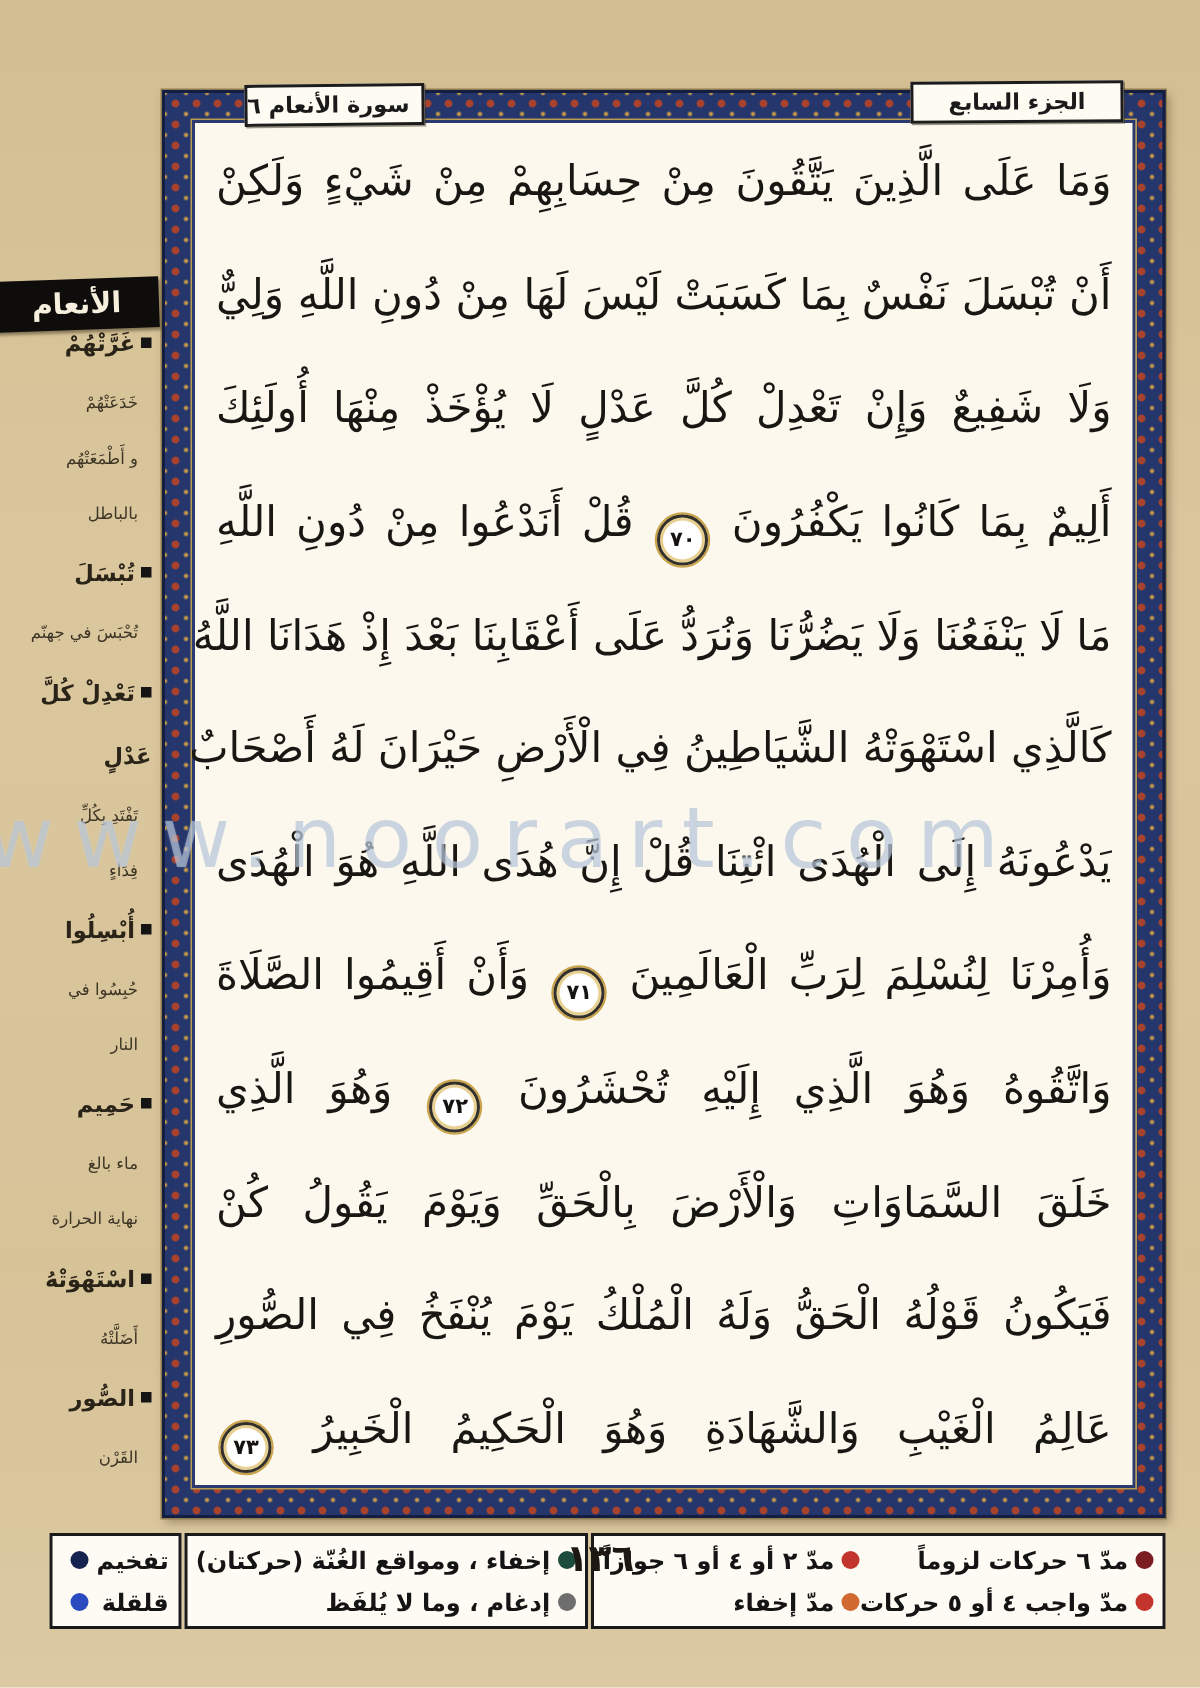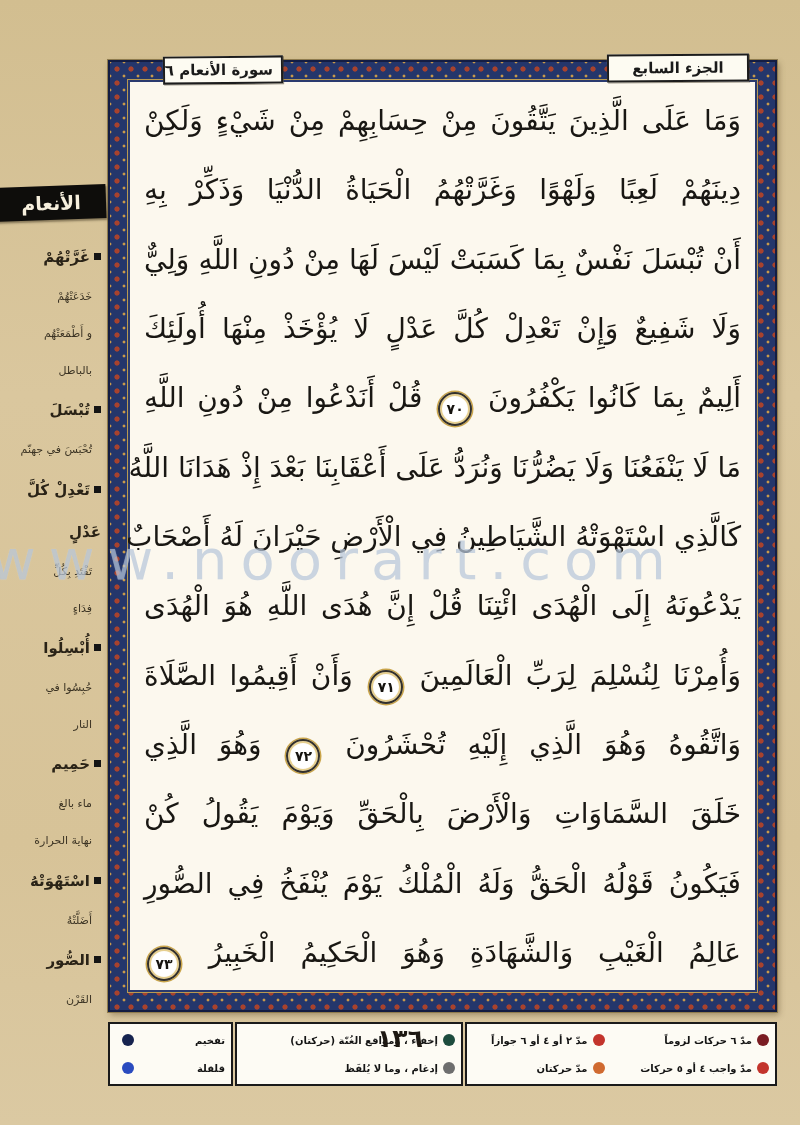--- a/index.html
+++ b/index.html
@@ -52,21 +52,21 @@
   .hdr-juz{left:607px;top:54px;width:122px;transform:rotate(-.4deg);}
   
   .surah-tab{
     position:absolute;left:-4px;top:186px;width:110px;height:34px;z-index:4;
     background:#0e0d0b;color:#f6efdd;display:flex;align-items:center;justify-content:center;
     font-size:19px;font-weight:bold;transform:rotate(-2deg);
     box-shadow:1px 2px 2px rgba(60,50,30,.5);direction:rtl;
   }
   
   .margin-notes{
-    position:absolute;left:2px;top:248px;width:102px;height:758px;z-index:2;
+    position:absolute;left:2px;top:220px;width:102px;height:758px;z-index:2;
     display:flex;flex-direction:column;justify-content:space-between;
     direction:rtl;text-align:right;padding-right:3px;box-sizing:border-box;
   }
   .note{white-space:nowrap;color:#2a2317;}
   .note .bullet{display:inline-block;width:7px;height:7px;background:#141414;margin-left:4px;vertical-align:2px;}
   .note.head{font-size:15px;font-weight:bold;}
   .note.gloss{font-size:11px;font-weight:500;color:#3c3424;padding-right:9px;}
   
   .watermark{
     position:absolute;left:-10px;top:527px;width:830px;z-index:9;pointer-events:none;
@@ -80,42 +80,41 @@
   }
   .legend-box{
     background:#fdfbf4;border:2px solid #1a1a1a;box-sizing:border-box;
     padding:3px 6px;display:grid;align-content:space-around;row-gap:2px;
   }
   .g1{flex:0 0 312px;grid-template-columns:1.25fr 1fr;}
   .g2{flex:0 0 228px;grid-template-columns:1fr;}
   .g3{flex:1;grid-template-columns:1fr;}
   .legend-item{
     display:flex;align-items:center;gap:5px;direction:rtl;
-    font-size:10px;font-weight:bold;color:#141414;white-space:nowrap;
+    font-size:16px;font-weight:bold;color:#141414;white-space:nowrap;
   }
   .g3 .legend-item{flex-direction:row-reverse;justify-content:space-between;padding-left:6px;}
   .legend-item .dot{width:12px;height:12px;border-radius:50%;flex:0 0 auto;}
   
   .page-number{
     position:absolute;left:0;top:1024px;width:100%;text-align:center;z-index:3;
     font-size:25px;font-weight:bold;color:#1d1812;
   }
 </style>
 </head>
 <body>
 
 <div class="hdr-box hdr-surah">سورة الأنعام ٦</div>
 <div class="hdr-box hdr-juz">الجزء السابع</div>
 
 <div class="surah-tab">الأنعام</div>
 
 <div class="frame">
   <div class="text-area">
     <div class="quran-line">وَمَا عَلَى الَّذِينَ يَتَّقُونَ مِنْ حِسَابِهِمْ مِنْ شَيْءٍ وَلَكِنْ</div>
-    <div class="quran-line">دِينَهُمْ لَعِبًا وَلَهْوًا وَغَرَّتْهُمُ الْحَيَاةُ الدُّنْيَا وَذَكِّرْ بِهِ</div>
     <div class="quran-line">أَنْ تُبْسَلَ نَفْسٌ بِمَا كَسَبَتْ لَيْسَ لَهَا مِنْ دُونِ اللَّهِ وَلِيٌّ</div>
     <div class="quran-line">وَلَا شَفِيعٌ وَإِنْ تَعْدِلْ كُلَّ عَدْلٍ لَا يُؤْخَذْ مِنْهَا أُولَئِكَ</div>
     <div class="quran-line">أَلِيمٌ بِمَا كَانُوا يَكْفُرُونَ <span class="ayah-medallion">٧٠</span> قُلْ أَنَدْعُوا مِنْ دُونِ اللَّهِ</div>
     <div class="quran-line">مَا لَا يَنْفَعُنَا وَلَا يَضُرُّنَا وَنُرَدُّ عَلَى أَعْقَابِنَا بَعْدَ إِذْ هَدَانَا اللَّهُ</div>
     <div class="quran-line">كَالَّذِي اسْتَهْوَتْهُ الشَّيَاطِينُ فِي الْأَرْضِ حَيْرَانَ لَهُ أَصْحَابٌ</div>
     <div class="quran-line">يَدْعُونَهُ إِلَى الْهُدَى ائْتِنَا قُلْ إِنَّ هُدَى اللَّهِ هُوَ الْهُدَى</div>
     <div class="quran-line">وَأُمِرْنَا لِنُسْلِمَ لِرَبِّ الْعَالَمِينَ <span class="ayah-medallion">٧١</span> وَأَنْ أَقِيمُوا الصَّلَاةَ</div>
     <div class="quran-line">وَاتَّقُوهُ وَهُوَ الَّذِي إِلَيْهِ تُحْشَرُونَ <span class="ayah-medallion">٧٢</span> وَهُوَ الَّذِي</div>
     <div class="quran-line">خَلَقَ السَّمَاوَاتِ وَالْأَرْضَ بِالْحَقِّ وَيَوْمَ يَقُولُ كُنْ</div>
     <div class="quran-line">فَيَكُونُ قَوْلُهُ الْحَقُّ وَلَهُ الْمُلْكُ يَوْمَ يُنْفَخُ فِي الصُّورِ</div>
@@ -157,21 +156,21 @@
       <div class="legend-item">
         <span class="dot" style="background: rgb(195, 52, 44);"></span>
         <span class="lbl">مدّ ٢ أو ٤ أو ٦ جوازاً</span>
       </div>
       <div class="legend-item">
         <span class="dot" style="background: rgb(195, 52, 44);"></span>
         <span class="lbl">مدّ واجب ٤ أو ٥ حركات</span>
       </div>
       <div class="legend-item">
         <span class="dot" style="background: rgb(208, 106, 48);"></span>
-        <span class="lbl">مدّ حركتان</span>
+        <span class="lbl">مدّ إخفاء</span>
       </div>
     </div>
   <div class="legend-box g2" id="legend-group-1">
       <div class="legend-item">
         <span class="dot" style="background: rgb(29, 75, 61);"></span>
         <span class="lbl">إخفاء ، ومواقع الغُنّة (حركتان)</span>
       </div>
       <div class="legend-item">
         <span class="dot" style="background: rgb(110, 110, 110);"></span>
         <span class="lbl">إدغام ، وما لا يُلفَظ</span>

